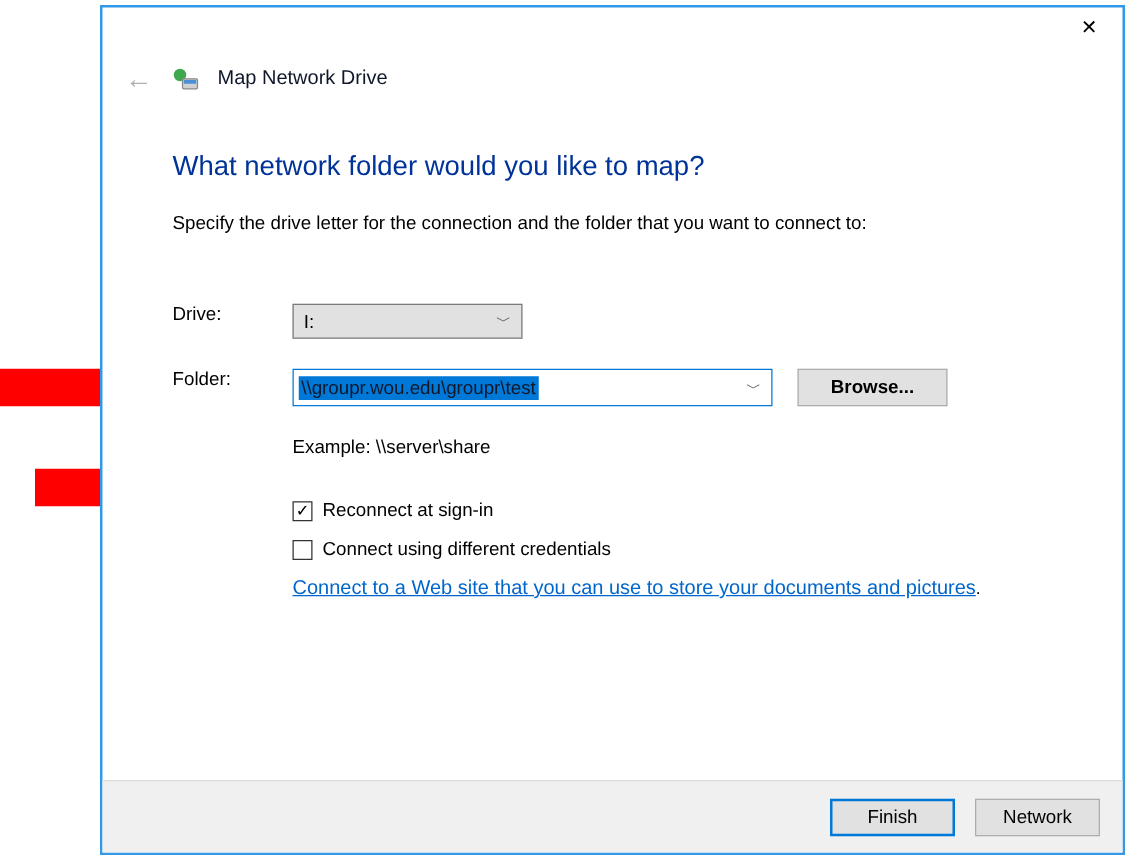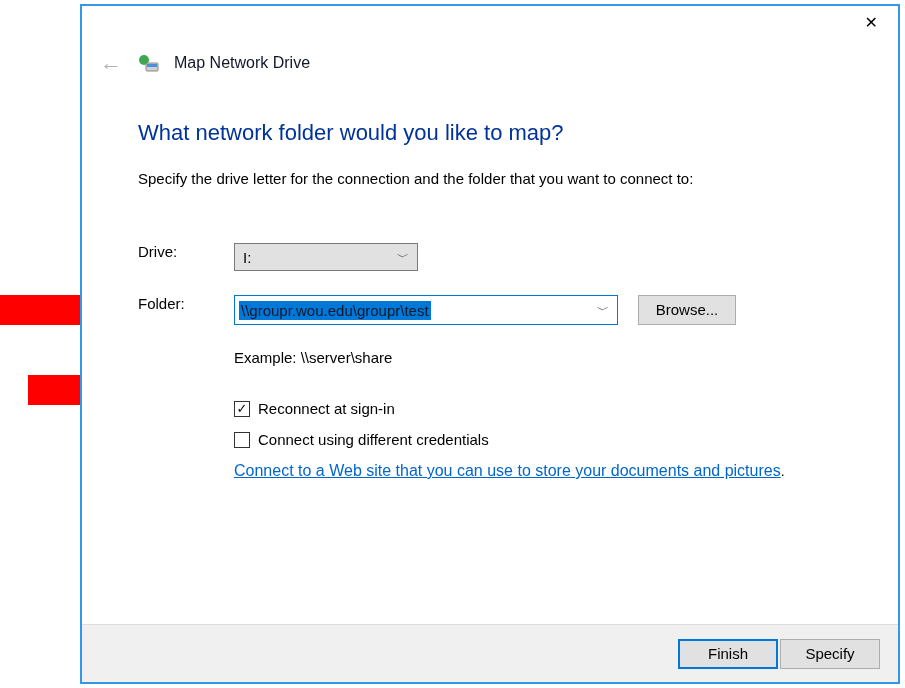--- a/index.html
+++ b/index.html
@@ -103,28 +103,29 @@
     font-family: inherit;
     background: transparent;
   }
   .folder-input .selected-text {
     background: #0078d7;
     color: #0f172a;
     padding: 1px 2px;
   }
   .browse-btn {
     margin-left: 20px;
-    width: 98px;
+    width: 120px;
     height: 30px;
     border: 1px solid #adadad;
     background: #e1e1e1;
     font-size: 15px;
     cursor: pointer;
     text-align: center;
     line-height: 28px;
+    font-weight: bold;
   }
   .indent-block { margin-left: 96px; }
   .example-text {
     font-size: 15px;
     margin-bottom: 34px;
   }
   .checkbox-row {
     display: flex;
     align-items: center;
     gap: 8px;
@@ -154,21 +155,21 @@
     bottom: 0;
     left: 0;
     right: 0;
     height: 58px;
     background: #f0f0f0;
     border-top: 1px solid #dcdcdc;
     display: flex;
     justify-content: flex-end;
     align-items: center;
     padding-right: 18px;
-    gap: 2px;
+    gap: 16px;
   }
   .footer-btn {
     width: 100px;
     height: 30px;
     border: 1px solid #adadad;
     background: #e1e1e1;
     font-size: 15px;
     cursor: pointer;
   }
   .footer-btn.primary {
@@ -260,16 +261,16 @@
       </div>
 
       <div style="margin-top:6px">
         <span class="link-text">Connect to a Web site that you can use to store your documents and pictures</span><span style="color:#000">.</span>
       </div>
     </div>
   </div>
 
   <div class="footer">
     <button class="footer-btn primary">Finish</button>
-    <button class="footer-btn">Specify</button>
+    <button class="footer-btn">Network</button>
   </div>
 
 </div>
 
 </body></html>

